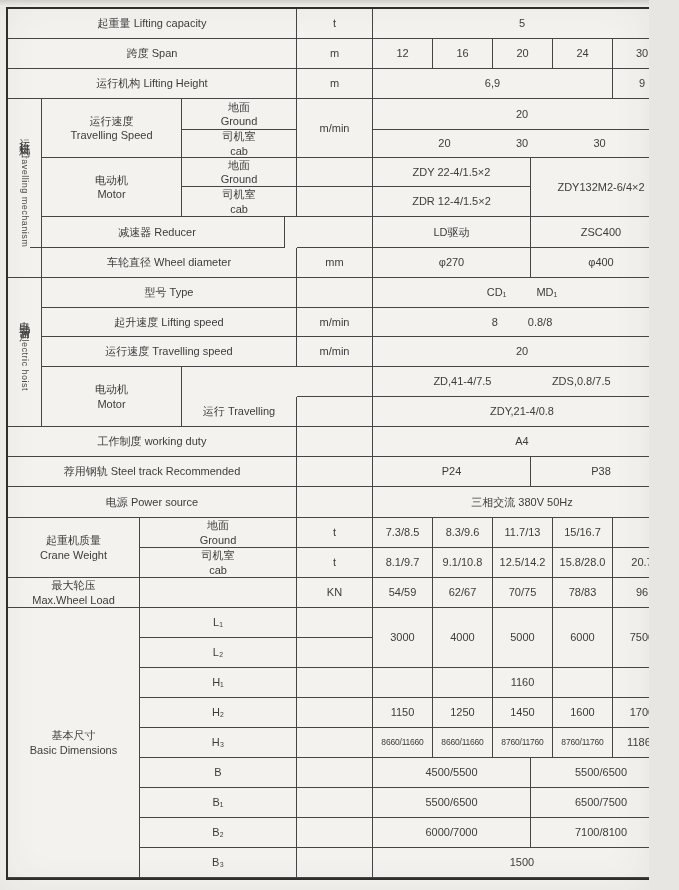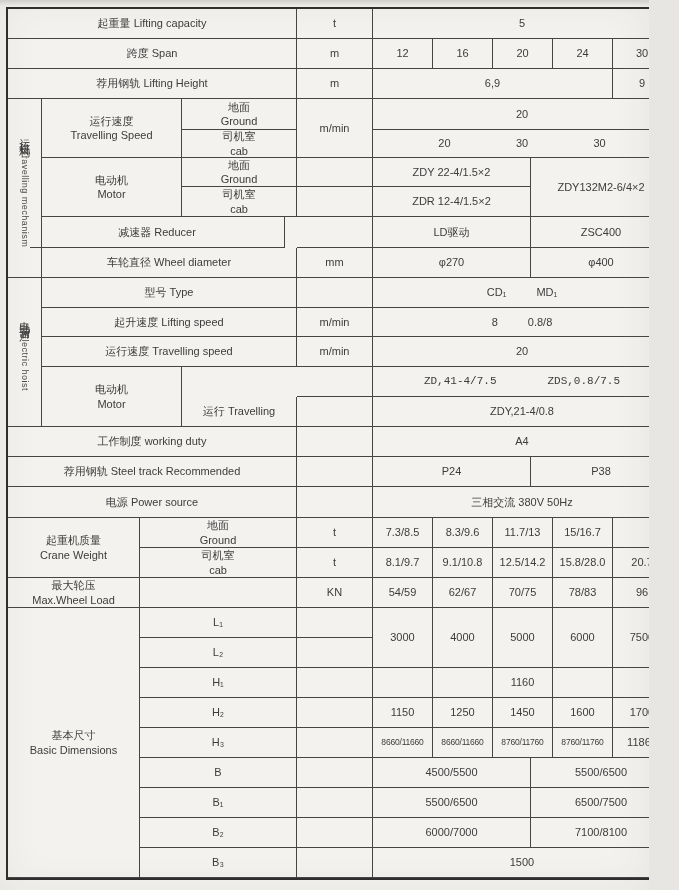--- a/index.html
+++ b/index.html
@@ -11,21 +11,21 @@
   .tbl{position:absolute;left:6px;top:7px;width:664px;height:869px;
        border:2px solid #2e2e2e;}
   .c{position:absolute;box-sizing:border-box;
      border-right:1px solid #454545;border-bottom:1px solid #454545;
      display:flex;align-items:center;justify-content:center;
      text-align:center;font-size:11px;color:#3c3c3c;line-height:1.3;
      white-space:pre-line;padding:1px 2px;overflow:hidden;}
   .small{font-size:8.5px;letter-spacing:-0.2px;padding:0;}
   .pair{gap:30px;}
   .triple{justify-content:space-evenly;gap:0;padding:0;}
-  .even2{justify-content:space-evenly;gap:0;padding:0;font-family:Liberation Mono, monospace;}
+  .even2{justify-content:space-evenly;gap:0;padding:0;}
   .strip{flex-direction:column;gap:9px;padding:4px 0;}
   .vcn{writing-mode:vertical-rl;text-orientation:upright;letter-spacing:3px;
        font-size:11px;color:#3c3c3c;}
   .ven{writing-mode:vertical-rl;font-size:9px;letter-spacing:0.5px;color:#4a4a4a;}
 </style>
 </head>
 <body>
 
 <div class="sheet">
   <div class="scan-edge"></div>
@@ -36,21 +36,21 @@
     <div class="c" style="left:365px;top:0;width:299px;height:30px">5</div>
 
     <div class="c" style="left:0;top:30px;width:289px;height:30px">跨度 Span</div>
     <div class="c" style="left:289px;top:30px;width:76px;height:30px">m</div>
     <div class="c" style="left:365px;top:30px;width:60px;height:30px">12</div>
     <div class="c" style="left:425px;top:30px;width:60px;height:30px">16</div>
     <div class="c" style="left:485px;top:30px;width:60px;height:30px">20</div>
     <div class="c" style="left:545px;top:30px;width:60px;height:30px">24</div>
     <div class="c" style="left:605px;top:30px;width:59px;height:30px">30</div>
 
-    <div class="c" style="left:0;top:60px;width:289px;height:30px">荐用钢轨  Lifting Height</div>
+    <div class="c" style="left:0;top:60px;width:289px;height:30px">运行机构  Lifting Height</div>
     <div class="c" style="left:289px;top:60px;width:76px;height:30px">m</div>
     <div class="c" style="left:365px;top:60px;width:240px;height:30px">6,9</div>
     <div class="c" style="left:605px;top:60px;width:59px;height:30px">9</div>
 
     <div class="c strip" style="left:0;top:90px;width:34px;height:179px">
       <span class="vcn">运行机构</span>
       <span class="ven">Travelling mechanism</span>
     </div>
 
     <div class="c" style="left:34px;top:90px;width:140px;height:59px">运行速度

